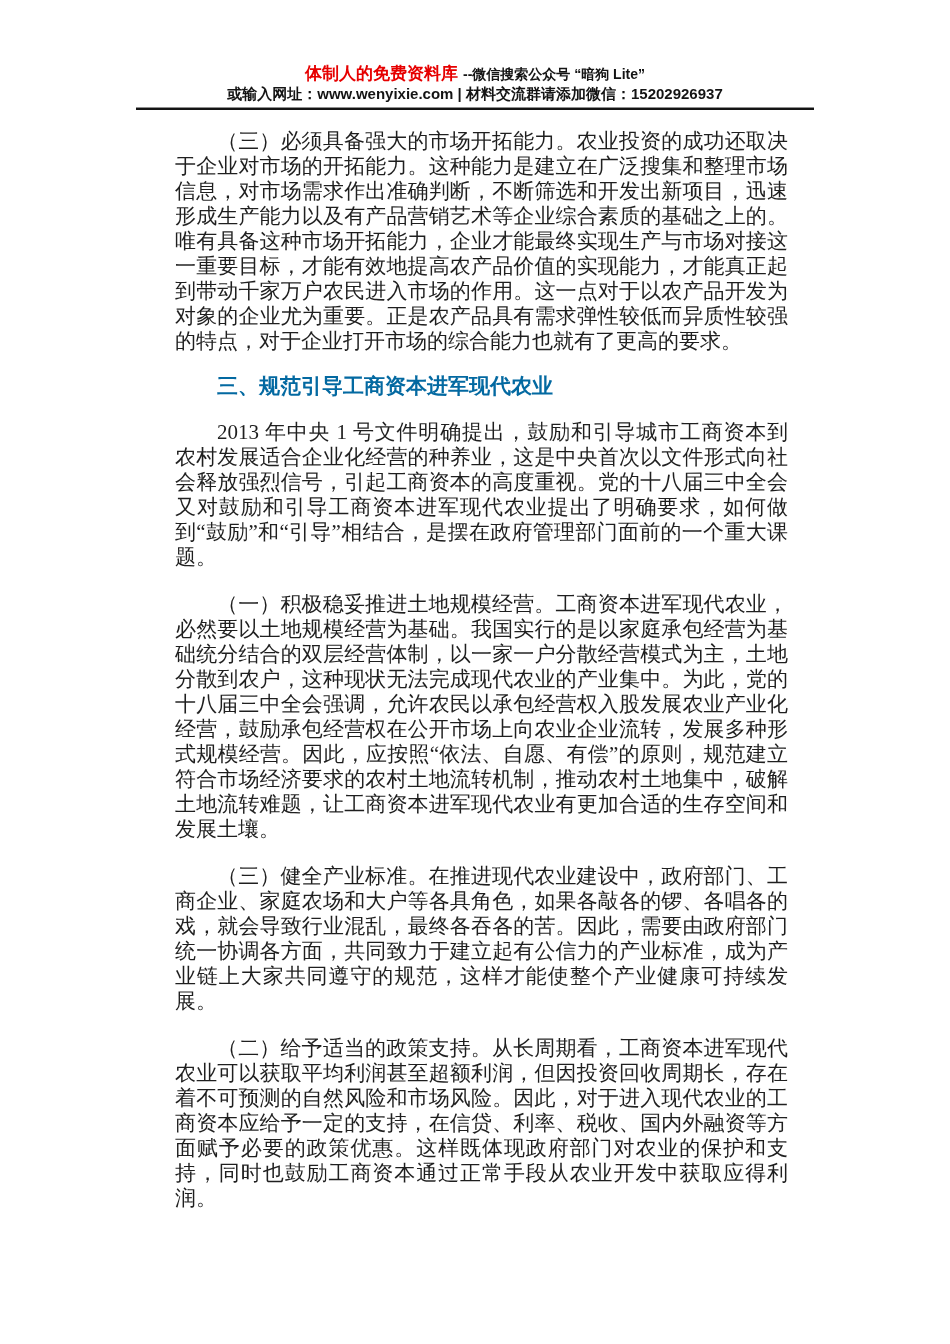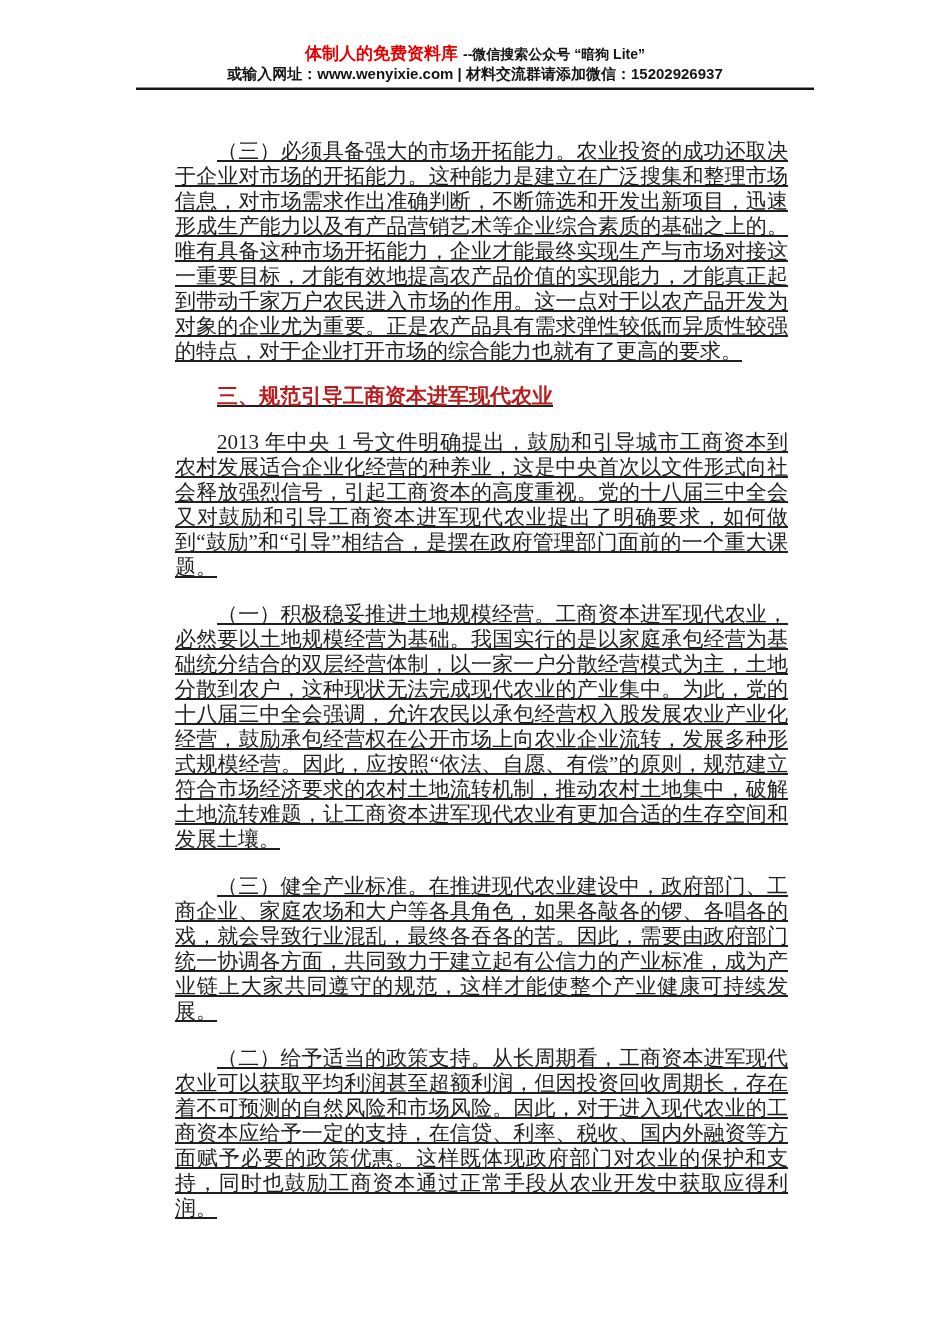--- a/index.html
+++ b/index.html
@@ -12,21 +12,21 @@
     width: 950px;
     height: 1344px;
     background: #ffffff;
     overflow: hidden;
     color: #1f1f1f;
     font-family: "Liberation Serif", "DejaVu Serif", serif;
   }
 
   
   .page-header {
-    padding-top: 44px;
+    padding-top: 64px;
     text-align: center;
     font-family: "Liberation Sans", "DejaVu Sans", sans-serif;
     color: #141414;
   }
   .header-line1 {
     line-height: 20px;
     white-space: nowrap;
   }
   .brand {
     color: #e60000;
@@ -50,43 +50,42 @@
     width: 678px;
     height: 2px;
     background: #141414;
     border-top: 1px solid #8f8f8f;
   }
 
   
   .doc-body {
     position: absolute;
     left: 175px;
-    top: 139px;
+    top: 129px;
     width: 613px;
     font-size: 21px;
     line-height: 25px;
     text-align: justify;
     text-justify: inter-ideograph;
-    text-decoration: underline;
   }
   .doc-body p {
     margin: 22px 0 0 0;
     text-indent: 2em;
   }
   .doc-body p.first-para {
     margin-top: 0;
   }
   .doc-body h2.section-heading {
     margin: 19px 0 3px 0;
     font-family: "Liberation Sans", "DejaVu Sans", sans-serif;
     font-weight: bold;
     font-size: 21px;
     line-height: 25px;
     text-indent: 2em;
-    color: #b91c1c;
+    color: #0369a1;
   }
 </style>
 </head>
 <body>
 
 <div class="page">
 
   <header class="page-header">
     <div class="header-line1">
       <span class="brand">体制人的免费资料库</span><span class="tagline">--微信搜索公众号 “暗狗 Lite”</span>

